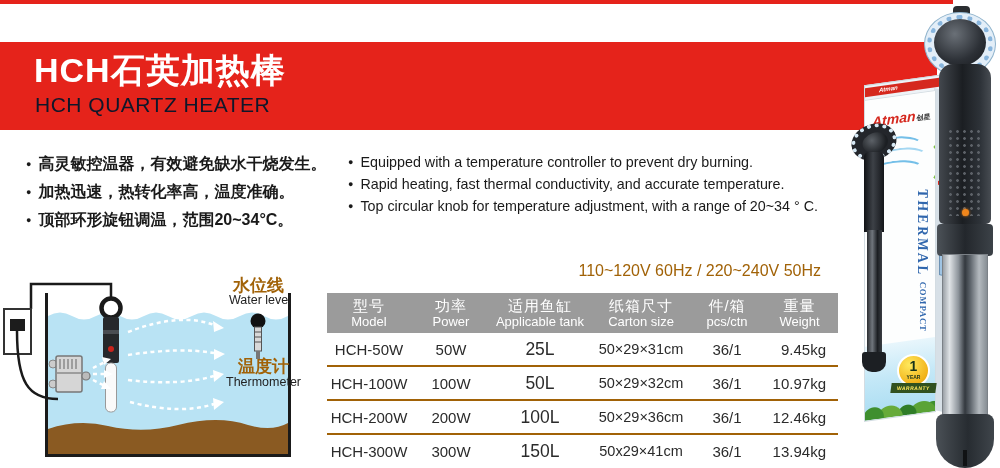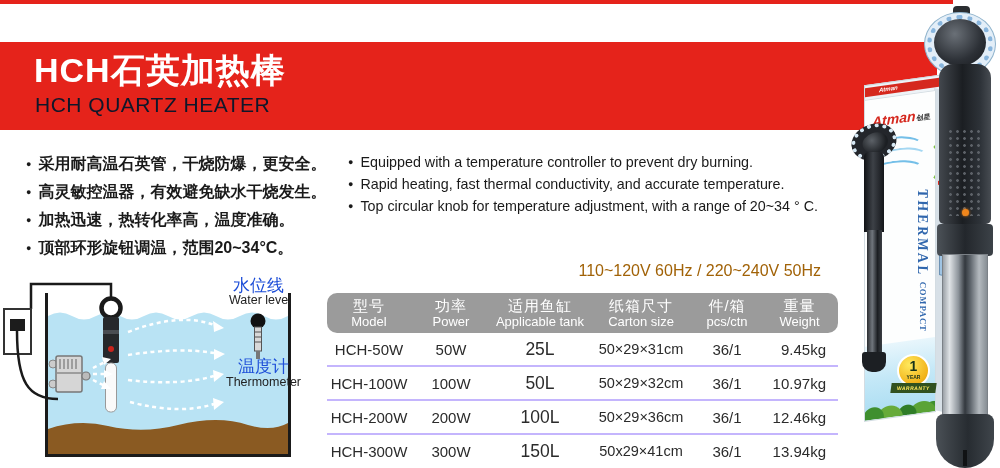--- a/index.html
+++ b/index.html
@@ -20,35 +20,35 @@
   .feats-en{position:absolute;left:348px;top:151px;width:490px;z-index:2;}
   .feats-en .feat{font-size:14.3px;line-height:22px;color:#1a1a1a;white-space:nowrap;}
   .feat::before{content:"●";font-size:9px;vertical-align:2px;margin-right:7px;}
 
   
   .voltage{position:absolute;left:327px;top:262px;width:494px;text-align:right;
            font-size:16px;color:#a16207;z-index:2;}
 
   
   .spec-table{position:absolute;left:327px;top:293px;width:511px;z-index:2;}
-  .thead{display:flex;background:#9b9b9b;height:40px;color:#fff;border-radius:10px;}
+  .thead{display:flex;background:#9b9b9b;height:40px;color:#fff;}
   .th{display:flex;flex-direction:column;justify-content:center;text-align:center;}
   .th .cn{font-size:15px;line-height:18px;letter-spacing:1px;}
   .th .en{font-size:13px;line-height:14px;}
-  .trow{display:flex;height:32px;align-items:center;border-bottom:2px solid #c4b5fd;color:#2b2b2b;}
+  .trow{display:flex;height:32px;align-items:center;border-bottom:2px solid #a16207;color:#2b2b2b;}
   .trow:last-child{border-bottom:none;}
   .td{text-align:center;font-size:15px;}
   .c0{width:84px;} .c1{width:80px;} .c2{width:98px;} .c3{width:104px;} .c4{width:68px;} .c5{width:77px;}
   .td.c2{font-size:17.5px;}
   .td.c3{font-size:14.5px;}
   .td.c5{text-align:right;padding-right:12px;box-sizing:border-box;}
 
   
   .diagram{position:absolute;left:0;top:272px;width:312px;height:196px;z-index:2;}
-  .lbl-cn{position:absolute;font-size:17px;font-weight:400;color:#1d4ed8;z-index:3;white-space:nowrap;}
+  .lbl-cn{position:absolute;font-size:17px;font-weight:700;color:#a16207;z-index:3;white-space:nowrap;}
   .lbl-en{position:absolute;font-size:12.5px;color:#222;z-index:3;white-space:nowrap;}
   .wl-cn{left:233px;top:274px;} .wl-en{left:229px;top:293px;}
   .tm-cn{left:238px;top:355px;} .tm-en{left:226px;top:375px;}
 
   
   .box-lid{position:absolute;left:864px;top:80px;width:74px;height:26px;background:#eef3f7;
            border:1px solid #cfd8de;transform:skewY(-8deg);z-index:2;overflow:hidden;}
   .box-lid .lid-band{position:absolute;left:0;top:2px;width:100%;height:9px;background:#d5281e;
            color:#fff;font-size:6px;font-style:italic;font-weight:700;line-height:9px;padding-left:14px;}
   .box-front{position:absolute;left:864px;top:100px;width:70px;height:320px;background:#fdfefe;
@@ -134,21 +134,20 @@
 
 <div class="page">
 
   <div class="top-strip"></div>
   <div class="banner">
     <div class="banner-title">HCH石英加热棒</div>
     <div class="banner-sub">HCH QUARTZ HEATER</div>
   </div>
 
   <div class="feats-cn">
-    <div class="feat">采用耐高温石英管，干烧防爆，更安全。</div>
     <div class="feat">高灵敏控温器，有效避免缺水干烧发生。</div>
     <div class="feat">加热迅速，热转化率高，温度准确。</div>
     <div class="feat">顶部环形旋钮调温，范围20~34°C。</div>
   </div>
 
   <div class="feats-en">
     <div class="feat">Equipped with a temperature controller to prevent dry burning.</div>
     <div class="feat">Rapid heating, fast thermal conductivity, and accurate temperature.</div>
     <div class="feat">Top circular knob for temperature adjustment, with a range of 20~34 ° C.</div>
   </div>

